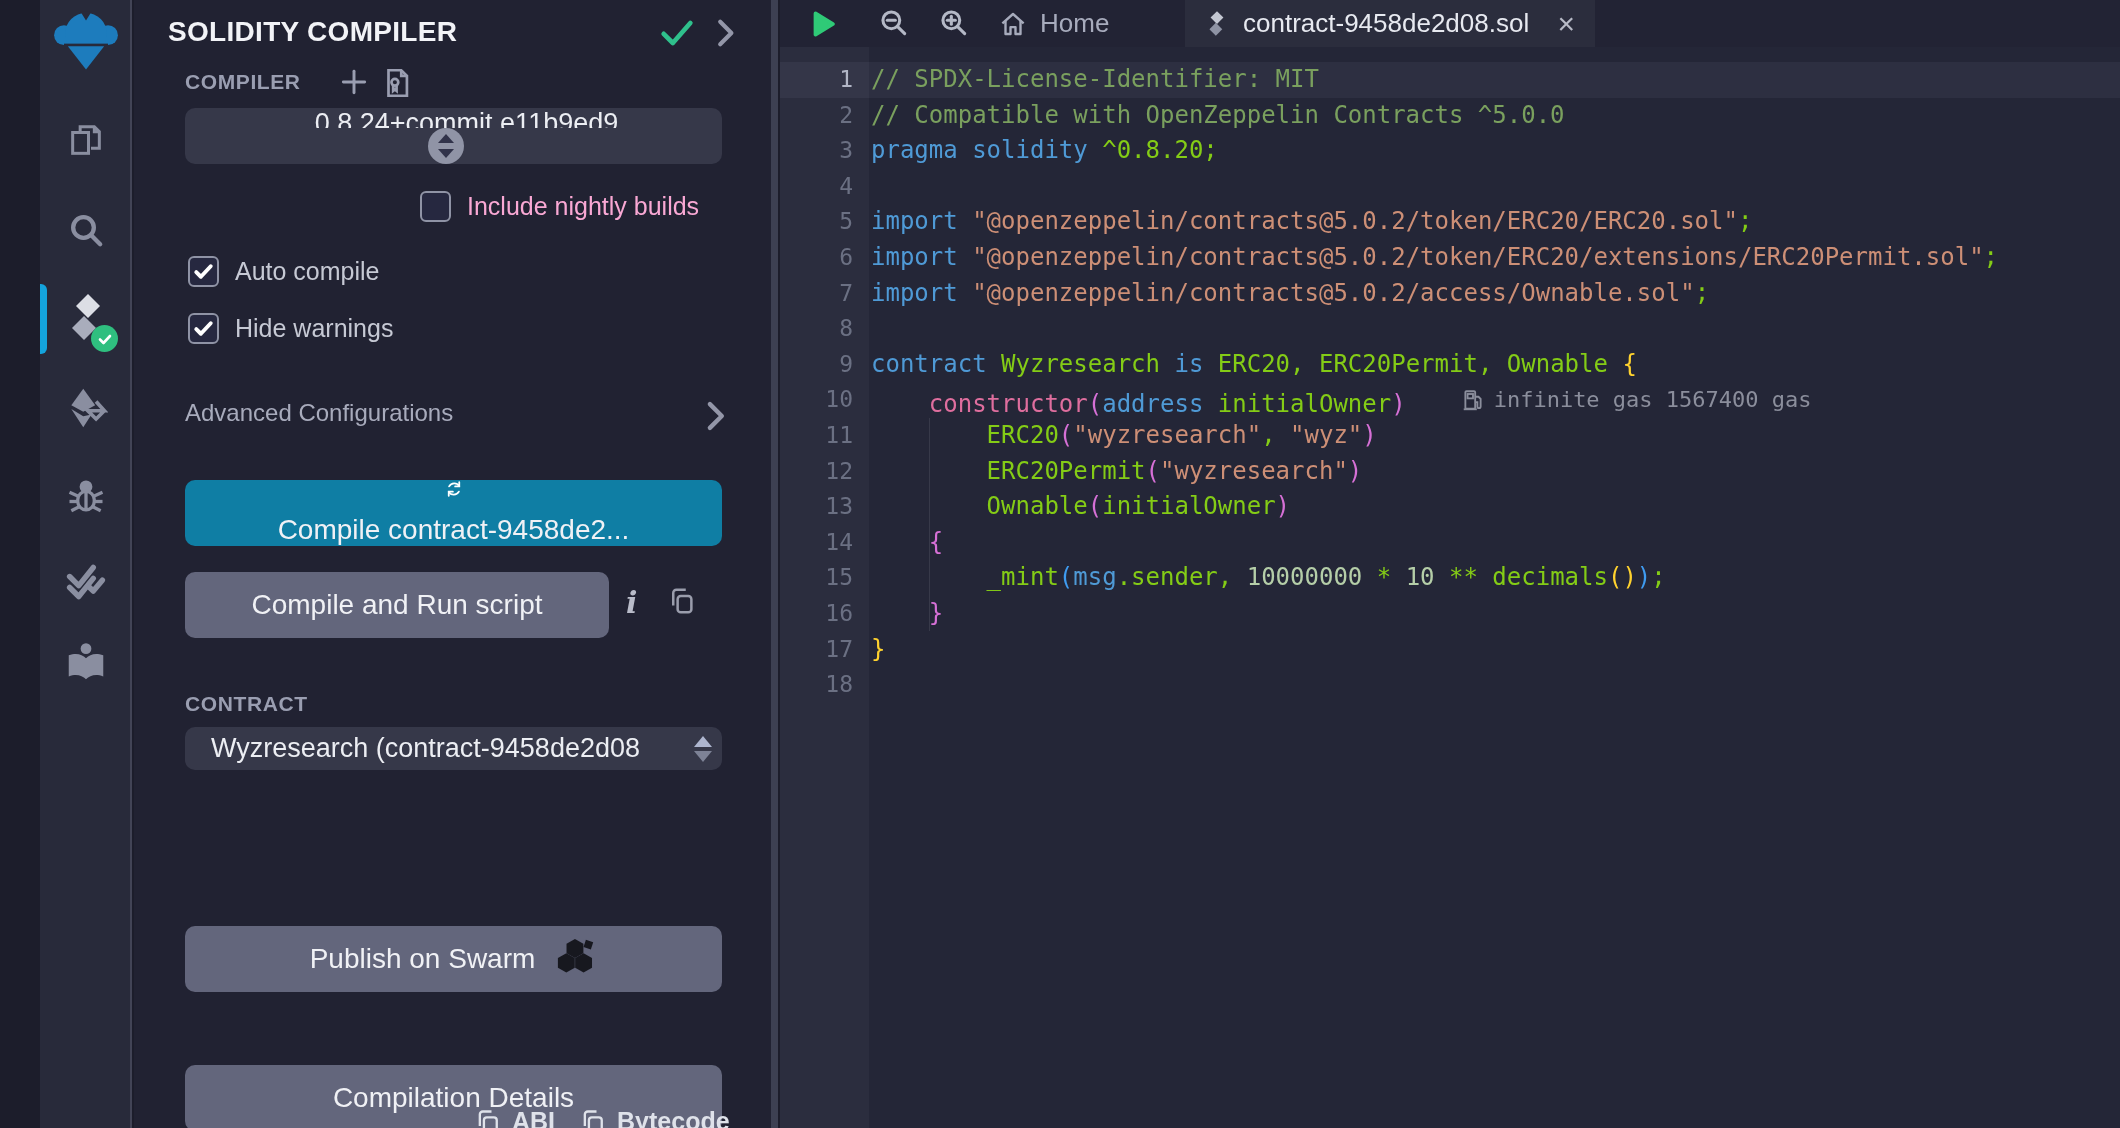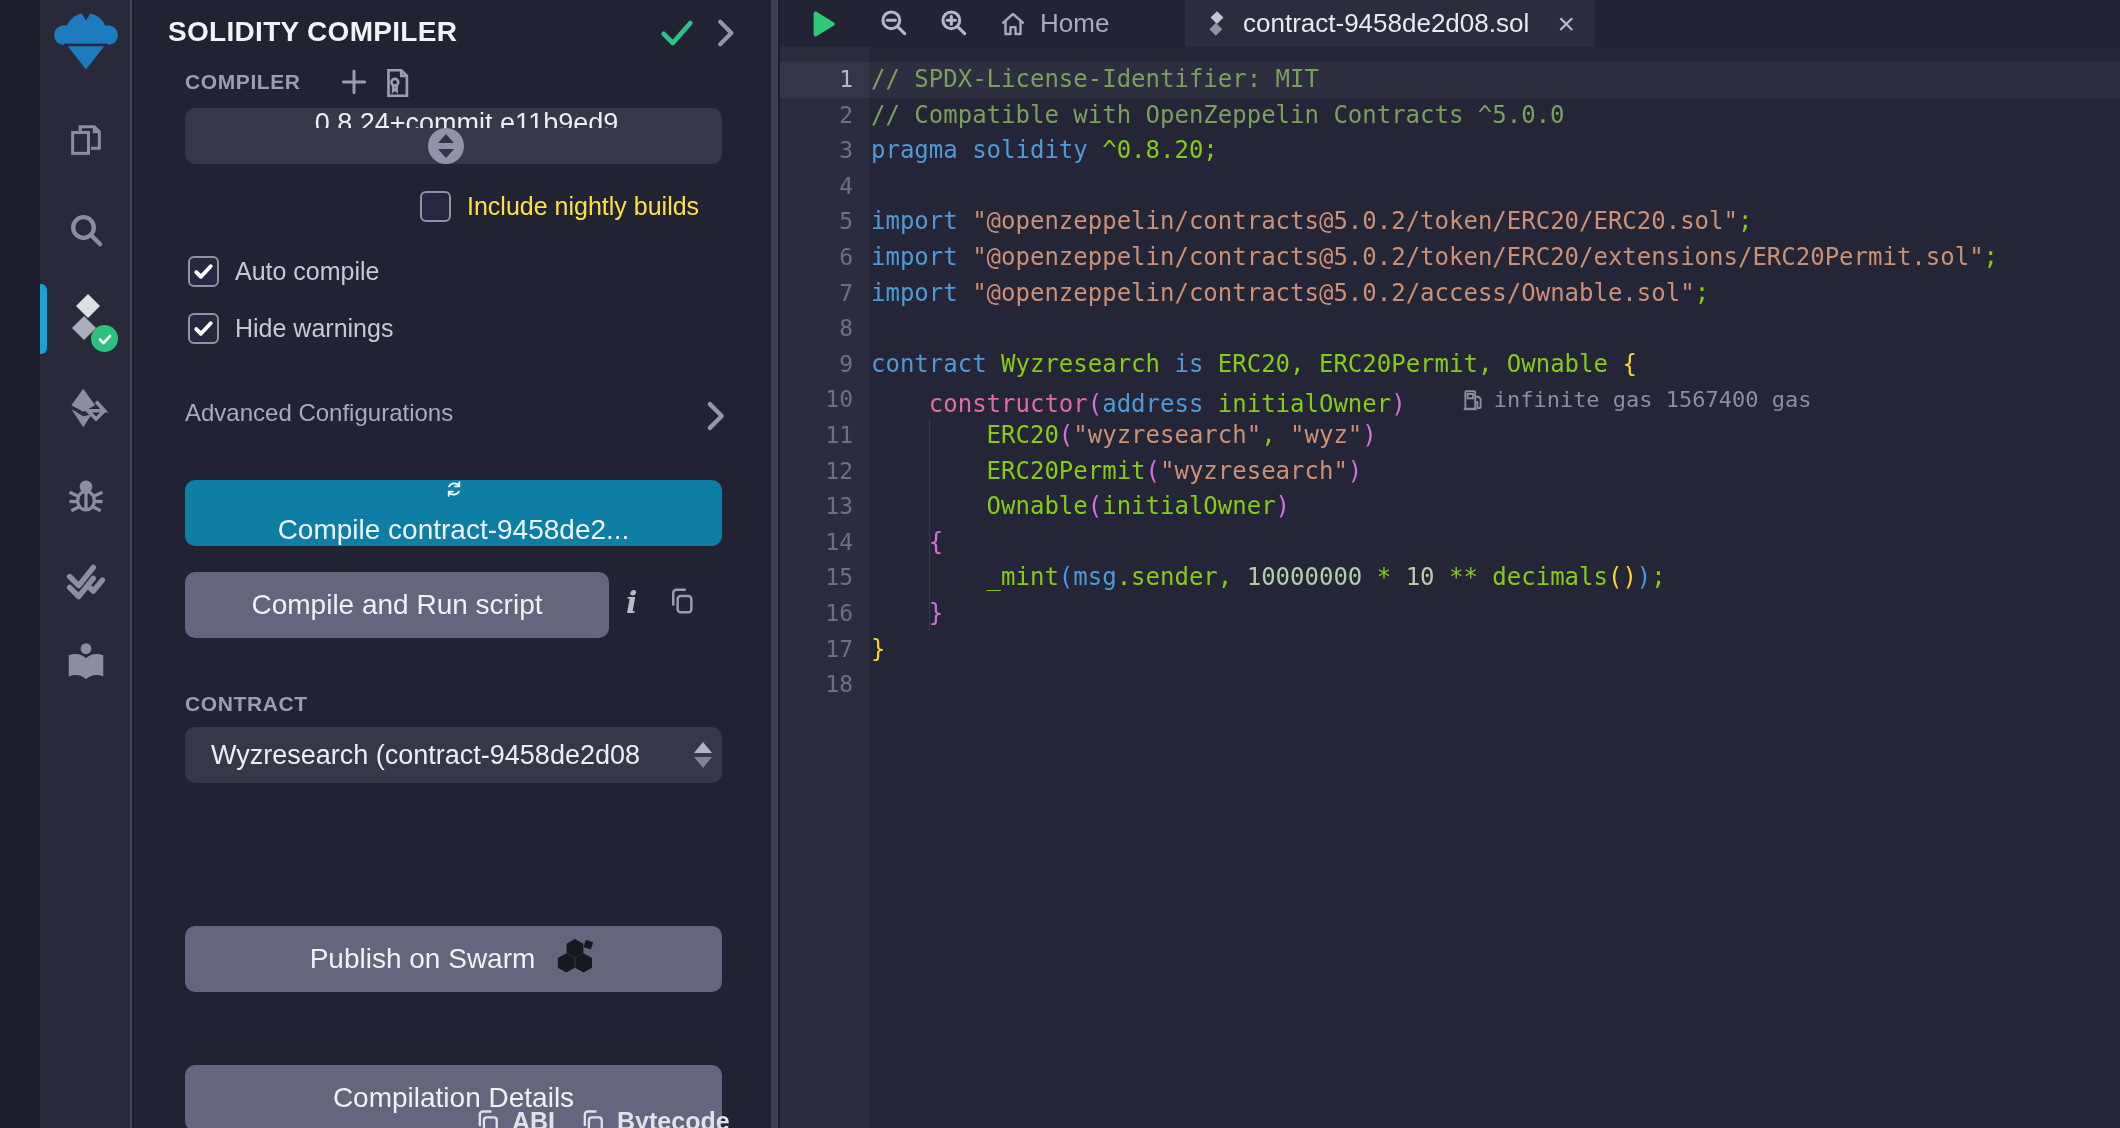--- a/index.html
+++ b/index.html
@@ -42,21 +42,21 @@
   .sel-arrows { margin-right:10px; display:flex; flex-direction:column; gap:4px; flex:none; }
   .sel-arrows i { width:0; height:0; border-left:9px solid transparent;
                   border-right:9px solid transparent; }
   .sel-arrows .up { border-bottom:11px solid #aeb6cf; }
   .sel-arrows .dn { border-top:11px solid #7d8296; }
   .check-row { position:absolute; display:flex; align-items:center; gap:16px; }
   .checkbox { width:31px; height:31px; border:2px solid #8f93a5; border-radius:6px;
               background:#262840; display:flex; align-items:center; justify-content:center;
               cursor:pointer; flex:none; }
   .check-label { font-size:25px; color:#c6c9d4; }
-  .nightly-label { font-size:25px; color:#fde047;text-align:right; }
+  .nightly-label { font-size:25px; color:#f9a8d4;text-align:right; }
   .advanced-label { font-size:24px; color:#a8abbc; }
   .btn { position:absolute; left:51px; border:none; border-radius:10px; color:#f0f1f5;
          font-size:28px; font-family:"Liberation Sans",sans-serif; display:flex;
          align-items:center; justify-content:center; gap:16px; cursor:pointer; }
   .btn-blue { background:#0f7ea4; }
   .btn-gray { background:#63667c; }
   .inline-icons { position:absolute; display:flex; gap:30px; align-items:center; }
   .info-i { font-family:"DejaVu Serif", serif; font-style:italic; font-weight:700;
             font-size:30px; color:#b9bcc9; line-height:1; }
   .abi-row { position:absolute; left:340px; top:1107px; display:flex; gap:24px;
@@ -271,21 +271,21 @@
       <span>
         <svg width="30" height="30" viewBox="0 0 24 24" fill="none" stroke="#9a9dac" stroke-width="2">
           <rect x="8.5" y="8" width="11" height="13" rx="2.5"></rect>
             <path d="M5 15.5 V5.5 a2.5 2.5 0 0 1 2.5 -2.5 H15"></path>
         </svg>
       </span>
     </div>
 
     <div class="section-label" style="left:51px; top:692px;">CONTRACT</div>
 
-    <div class="select-box" style="top:727px; height:56px;gap:12px;">
+    <div class="select-box" style="top:727px; height:43px;gap:12px;">
       <div class="val">Wyzresearch (contract-9458de2d08</div>
       <div class="sel-arrows">
           <i class="up"></i>
           <i class="dn"></i>
         </div>
     </div>
 
 
     <button class="btn btn-gray" style="top:926px; width:537px; height:66px;">
       <span>Publish on Swarm</span>

